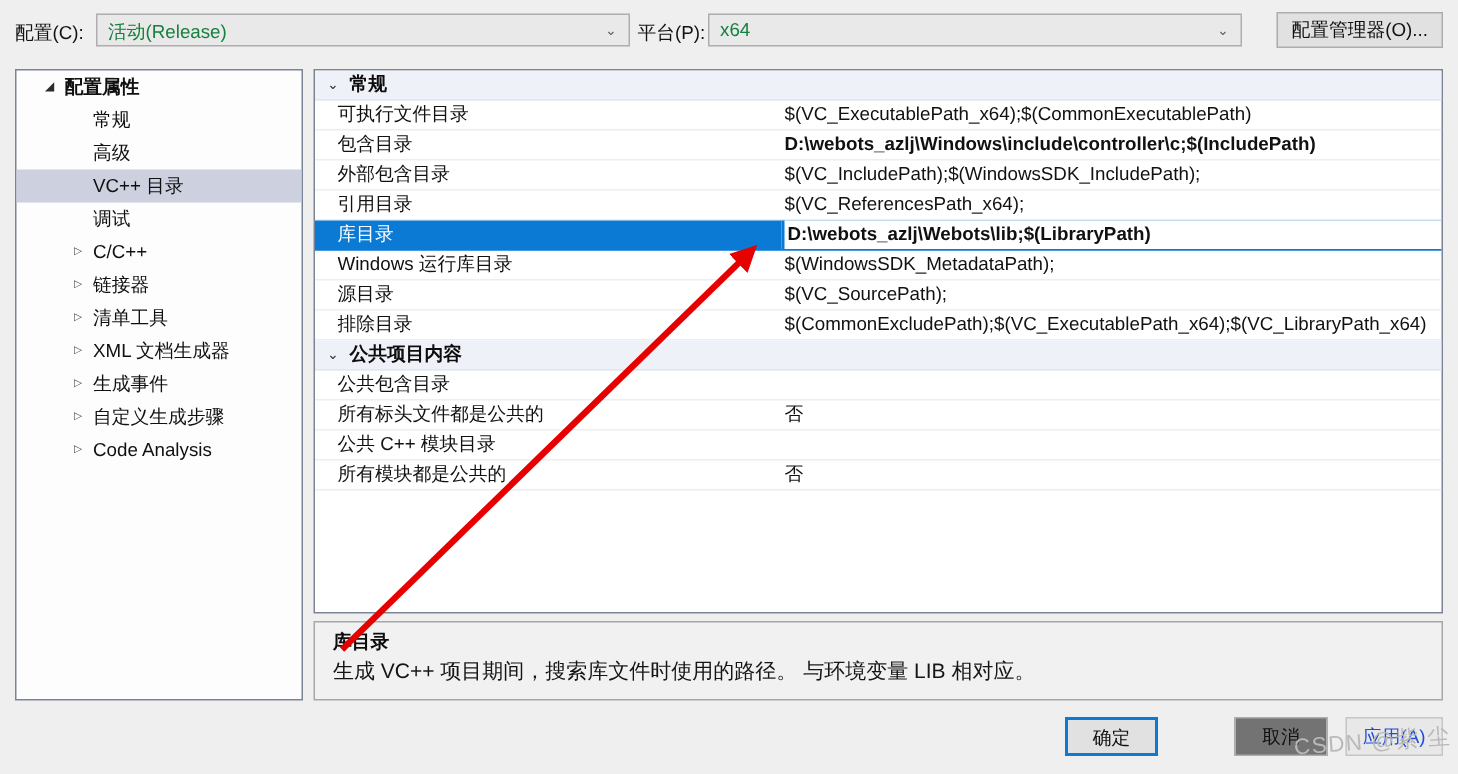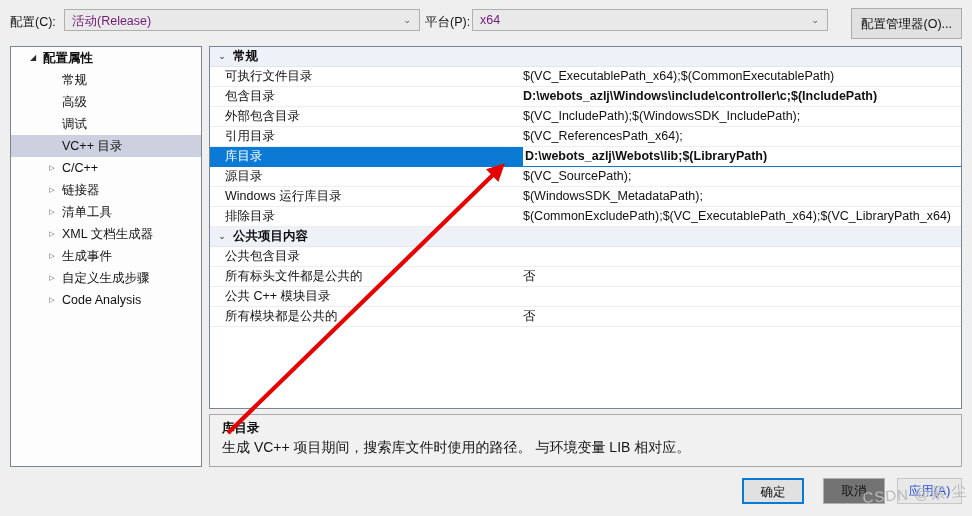--- a/index.html
+++ b/index.html
@@ -38,39 +38,39 @@
     top: 9px;
     height: 22px;
     background: #e9e9e9;
     border: 1px solid #aeaeae;
     box-sizing: border-box;
   }
   .combo .combo-text {
     position: absolute;
     left: 7px; top: 3px;
     font-size: 12.5px;
-    color: #701a75;
+    color: #15803d;
     white-space: nowrap;
   }
   .combo .combo-arrow {
     position: absolute;
     right: 8px; top: 0;
     height: 100%;
     display: flex;
     align-items: center;
     color: #5a5a5a;
     font-size: 9px;
   }
   #combo-config { left: 64px; width: 356px; }
   #combo-platform { left: 460px; width: 356px; margin-left: 12px; }
 
   #btn-configmgr {
     position: absolute;
     left: 851px; top: 8px;
-    width: 111px; height: 31px;
+    width: 111px; height: 24px;
     background: #e1e1e1;
     border: 1px solid #adadad;
     box-sizing: border-box;
     font-family: inherit;
     font-size: 12.5px;
     color: #101010;
     cursor: default;
     padding: 0;
     line-height: 22px;
     text-align: center;
@@ -231,21 +231,21 @@
     font-family: inherit;
     font-size: 12.5px;
     padding: 0;
     cursor: default;
     text-align: center;
     line-height: 24px;
     box-sizing: border-box;
     white-space: nowrap;
   }
   #btn-ok {
-    left: 742px; width: 62px;
+    left: 710px; width: 62px;
     background: #e1e1e1;
     border: 2px solid #0a7ad4;
     color: #101010;
   }
   #btn-cancel {
     left: 823px; width: 62px;
     background: #737373;
     border: 1px solid #adadad;
     color: #101010;
   }
@@ -304,25 +304,25 @@
     <div class="tree-item lvl0">
       <span class="tw root">◢</span>
       <span class="t-label">配置属性</span>
     </div>
     <div class="tree-item lvl1">
       <span class="t-label">常规</span>
     </div>
     <div class="tree-item lvl1">
       <span class="t-label">高级</span>
     </div>
-    <div class="tree-item lvl1">
-      <span class="t-label">调试</span>
-    </div>
     <div class="tree-item lvl1 selected">
       <span class="t-label">VC++ 目录</span>
+    </div>
+    <div class="tree-item lvl1">
+      <span class="t-label">调试</span>
     </div>
     <div class="tree-item lvl1">
       <span class="tw child">▷</span>
       <span class="t-label">C/C++</span>
     </div>
     <div class="tree-item lvl1">
       <span class="tw child">▷</span>
       <span class="t-label">链接器</span>
     </div>
     <div class="tree-item lvl1">
@@ -367,26 +367,26 @@
       </div>
       <div class="prop-row">
         <span class="p-name">引用目录</span>
         <span class="p-val">$(VC_ReferencesPath_x64);</span>
       </div>
       <div class="prop-row selected">
         <span class="p-name">库目录</span>
         <span class="p-val bold">D:\webots_azlj\Webots\lib;$(LibraryPath)</span>
       </div>
       <div class="prop-row">
+        <span class="p-name">Windows 运行库目录</span>
+        <span class="p-val">$(WindowsSDK_MetadataPath);</span>
+      </div>
+      <div class="prop-row">
         <span class="p-name">源目录</span>
         <span class="p-val">$(VC_SourcePath);</span>
-      </div>
-      <div class="prop-row">
-        <span class="p-name">Windows 运行库目录</span>
-        <span class="p-val">$(WindowsSDK_MetadataPath);</span>
       </div>
       <div class="prop-row">
         <span class="p-name">排除目录</span>
         <span class="p-val">$(CommonExcludePath);$(VC_ExecutablePath_x64);$(VC_LibraryPath_x64)</span>
       </div>
       <div class="section-row">
         <span class="sec-chev">⌄</span>
         <span class="sec-label">公共项目内容</span>
       </div>
       <div class="prop-row">

